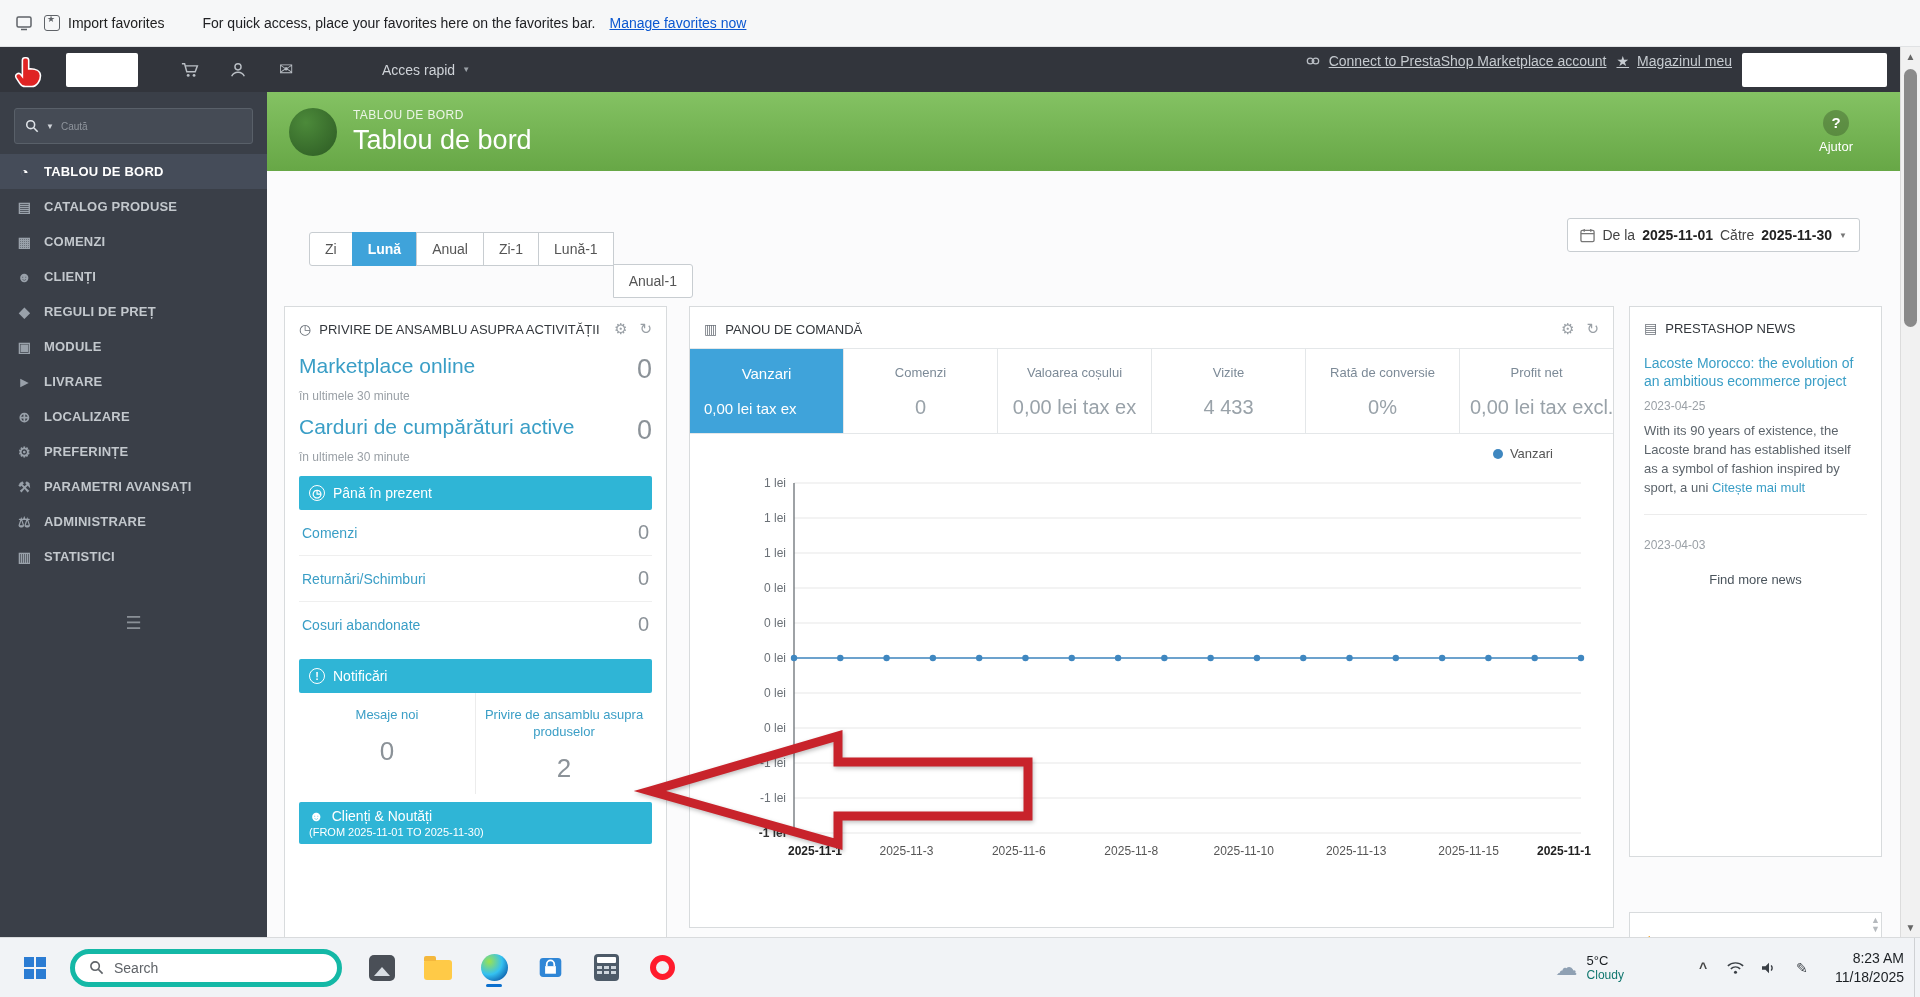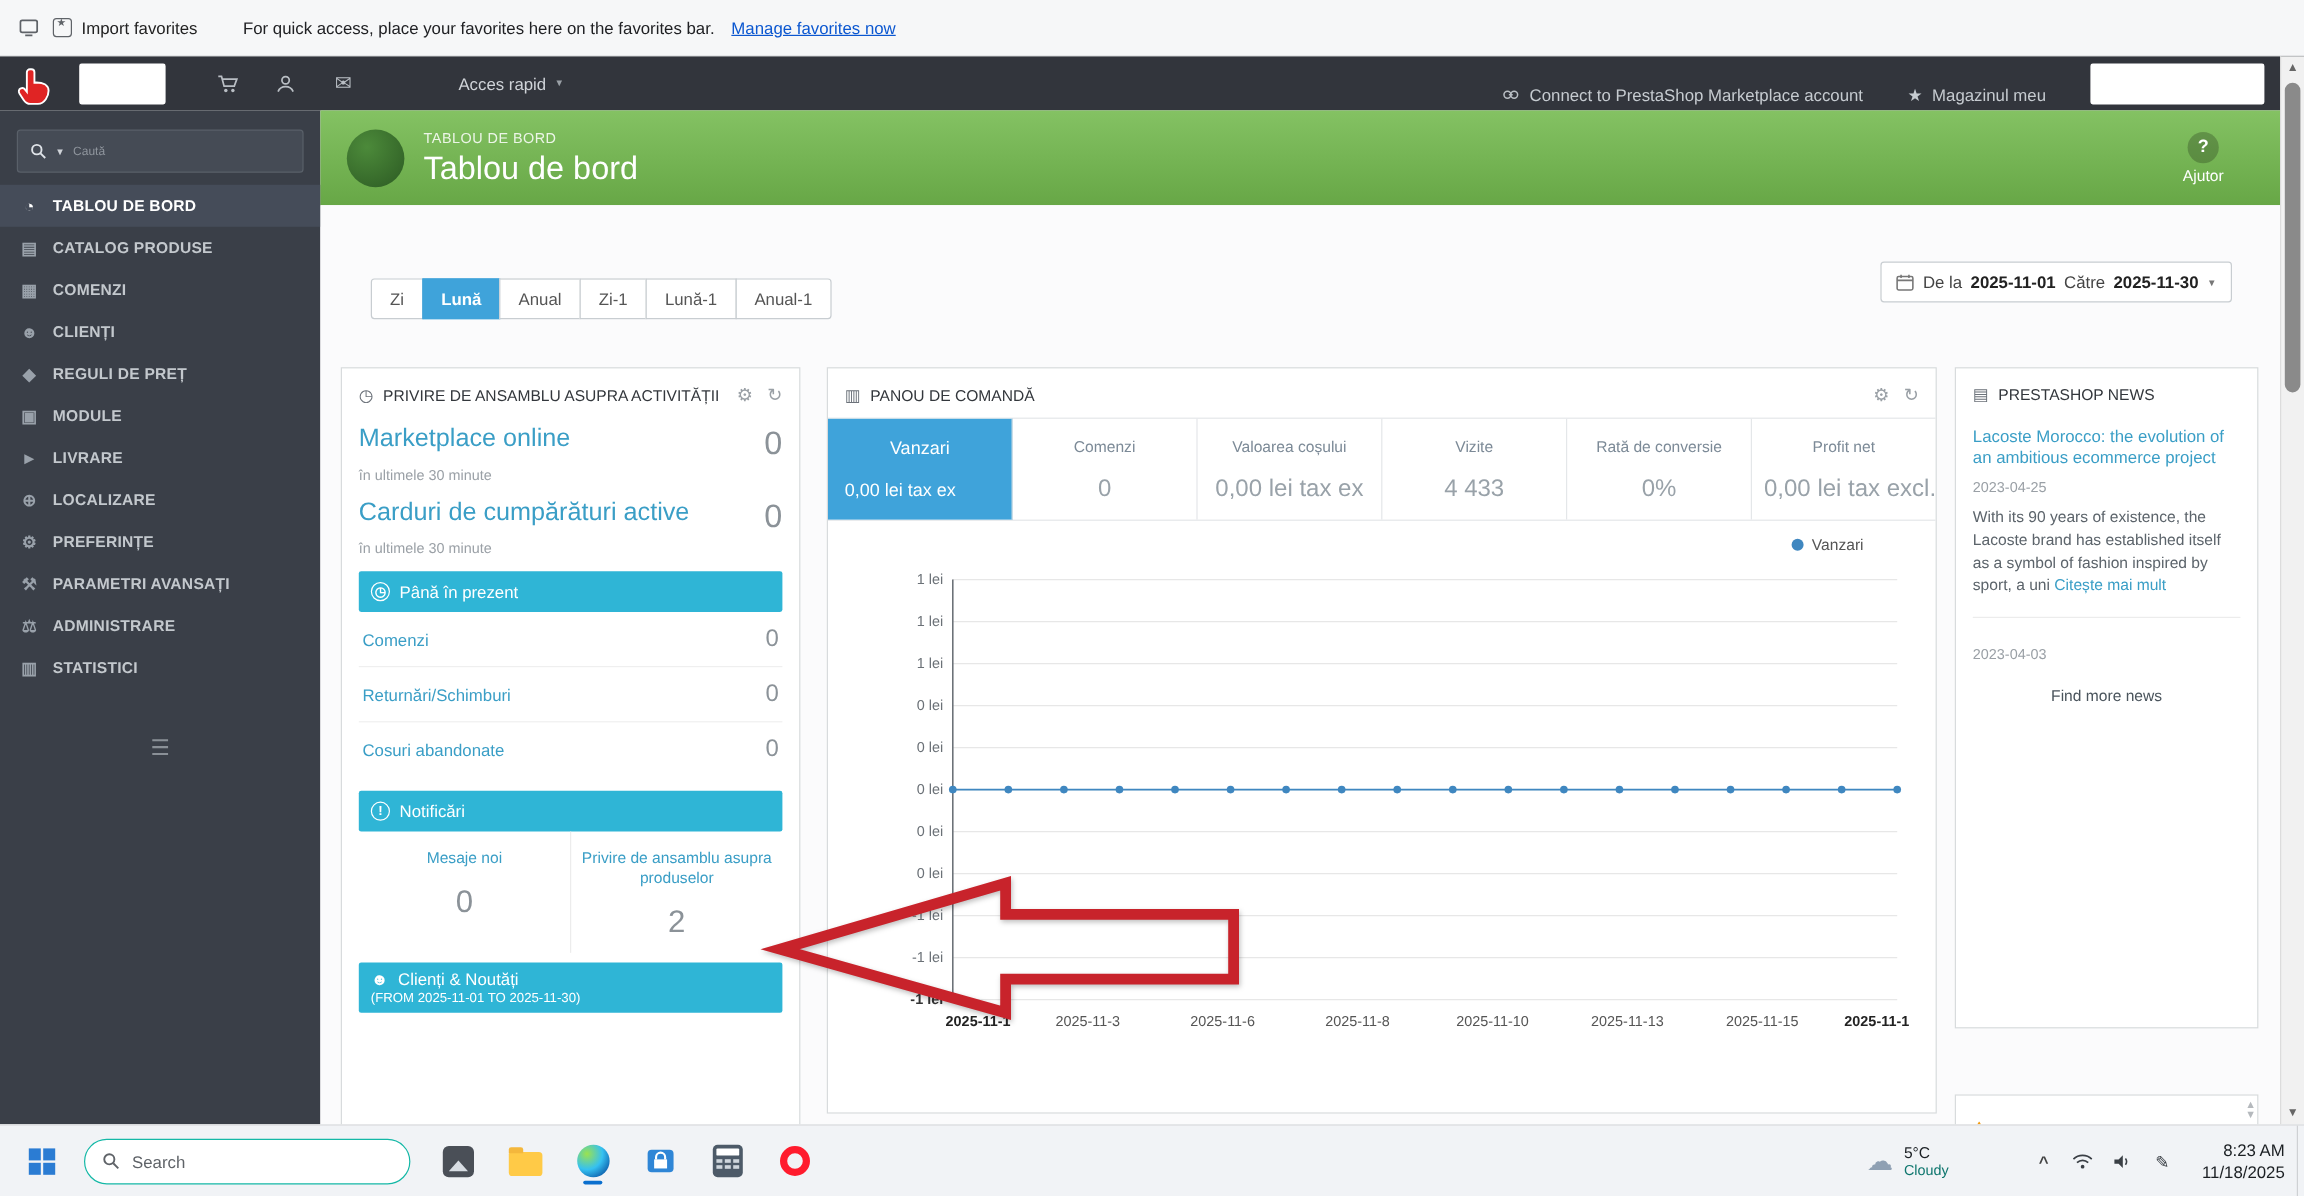--- a/index.html
+++ b/index.html
@@ -21,21 +21,21 @@
 
   
   .topbar { position:absolute; top:47px; left:0; width:1920px; height:45px; background:#32353c;
             display:flex; align-items:center; color:#c6cbd0; font-size:14px; }
   .logo-box { width:72px; height:34px; background:#fff; border-radius:2px; margin-left:66px; }
   .topbar-icons { display:flex; gap:28px; margin-left:42px; align-items:center; }
   .tb-icon { width:20px; height:20px; display:flex; align-items:center; justify-content:center;
              color:#b9bec4; font-size:17px; cursor:pointer; }
   .quick-access { margin-left:86px; display:flex; align-items:center; gap:7px; cursor:pointer; color:#cfd3d8; }
   .caret { font-size:8px; color:#9aa0a6; }
-  .topbar-right { margin-left:auto; display:flex; align-items:flex-end; gap:37px; }
+  .topbar-right { margin-left:auto; display:flex; align-items:flex-start; gap:10px;text-decoration:underline; }
   .tb-link { display:flex; align-items:center; gap:8px; cursor:pointer; color:#c6cbd0; }
   .logo-box2 { width:145px; height:34px; background:#fff; border-radius:2px; margin-right:33px; }
 
   
   .sidebar { position:absolute; top:92px; left:0; width:267px; bottom:60px; background:#3a3f48; }
   .search-wrap { margin:16px 14px 10px; display:flex; align-items:center; height:36px; background:#454b55;
                  border:1px solid #596069; border-radius:3px; padding:0 10px; gap:7px; }
   .search-wrap .caret { color:#cfd3d8; }
   .search-wrap input { flex:1; background:transparent; border:none; outline:none; color:#dfe3e8; font-size:10px;
                        font-family:inherit; }
@@ -62,21 +62,21 @@
   .help-icon { width:26px; height:26px; border-radius:50%; background:rgba(0,0,0,.22); display:flex;
                align-items:center; justify-content:center; font-weight:bold; font-size:15px; }
 
   
   .main { position:absolute; left:267px; top:171px; width:1653px; height:766px; background:#fbfbfc; overflow:hidden; }
 
   .range-tabs { position:absolute; left:42px; top:61px; display:flex; }
   .range-tab { height:34px; padding:0 15px; display:flex; align-items:center; background:#fff;
                border:1px solid #c8cdd1; margin-left:-1px; font-size:14px; color:#555; cursor:pointer; }
   .range-tab:first-child { border-radius:3px 0 0 3px; margin-left:0; }
-  .range-tab:last-child { border-radius:0 3px 3px 0; }
+  .range-tab:last-child { border-radius:0 3px 3px 0;margin-top:32px; }
   .range-tab.active { background:#3fa3da; border-color:#3fa3da; color:#fff; font-weight:bold; }
 
   .date-control { position:absolute; right:60px; top:47px; height:34px; background:#fff; border:1px solid #c8cdd1;
                   border-radius:3px; display:flex; align-items:center; gap:7px; padding:0 12px; font-size:14px;
                   color:#444; cursor:pointer; }
   .date-control b { color:#222; }
   .date-control .caret { color:#777; }
 
   .panel { position:absolute; background:#fff; border:1px solid #d8dbdd; }
   .panel-activity { left:17px; top:135px; width:383px; height:645px; }
@@ -153,21 +153,21 @@
   .bscroll .arr.up { top:4px; }
   .bscroll .arr.down { bottom:4px; }
   .bthumb { position:absolute; left:3px; right:3px; top:22px; height:258px; background:#8a8a8a; border-radius:7px; cursor:pointer; }
 
   
   .taskbar { position:absolute; left:0; bottom:0; width:1920px; height:60px; background:#f1f3f6;
              border-top:1px solid #d9dbdd; display:flex; align-items:center; z-index:50; }
   .start { width:46px; height:46px; margin-left:12px; display:flex; align-items:center; justify-content:center; cursor:pointer; }
   .winlogo { display:grid; grid-template-columns:10px 10px; grid-template-rows:10px 10px; gap:2px; }
   .winlogo span { background:#2b7cd3; }
-  .tsearch { width:272px; height:38px; border-radius:19px; background:#fff; border:1px solid #14b8a6;
+  .tsearch { width:272px; height:38px; border-radius:19px; background:#fff; border:5px solid #14b8a6;
              display:flex; align-items:center; gap:10px; padding:0 14px; margin-left:12px; color:#5f6368;
              font-size:14px; cursor:text; }
   .task-icons { display:flex; gap:16px; margin-left:20px; align-items:center; }
   .ticon { width:40px; height:40px; display:flex; align-items:center; justify-content:center; position:relative; cursor:pointer; }
   .ticon .underline { position:absolute; bottom:1px; left:12px; width:16px; height:3px; background:#0b6fce; border-radius:2px; }
   .app-photos { width:26px; height:26px; background:#4a4f57; border-radius:5px; position:relative; }
   .app-photos::after { content:""; position:absolute; left:5px; bottom:5px; border-left:8px solid transparent;
                        border-right:8px solid transparent; border-bottom:9px solid #d8dde3; }
   .folder { width:28px; height:20px; background:#ffca47; border-radius:2px 3px 3px 3px; position:relative; margin-top:4px; }
   .folder::before { content:""; position:absolute; top:-4px; left:0; width:12px; height:5px; background:#f4b73c; border-radius:2px 2px 0 0; }

